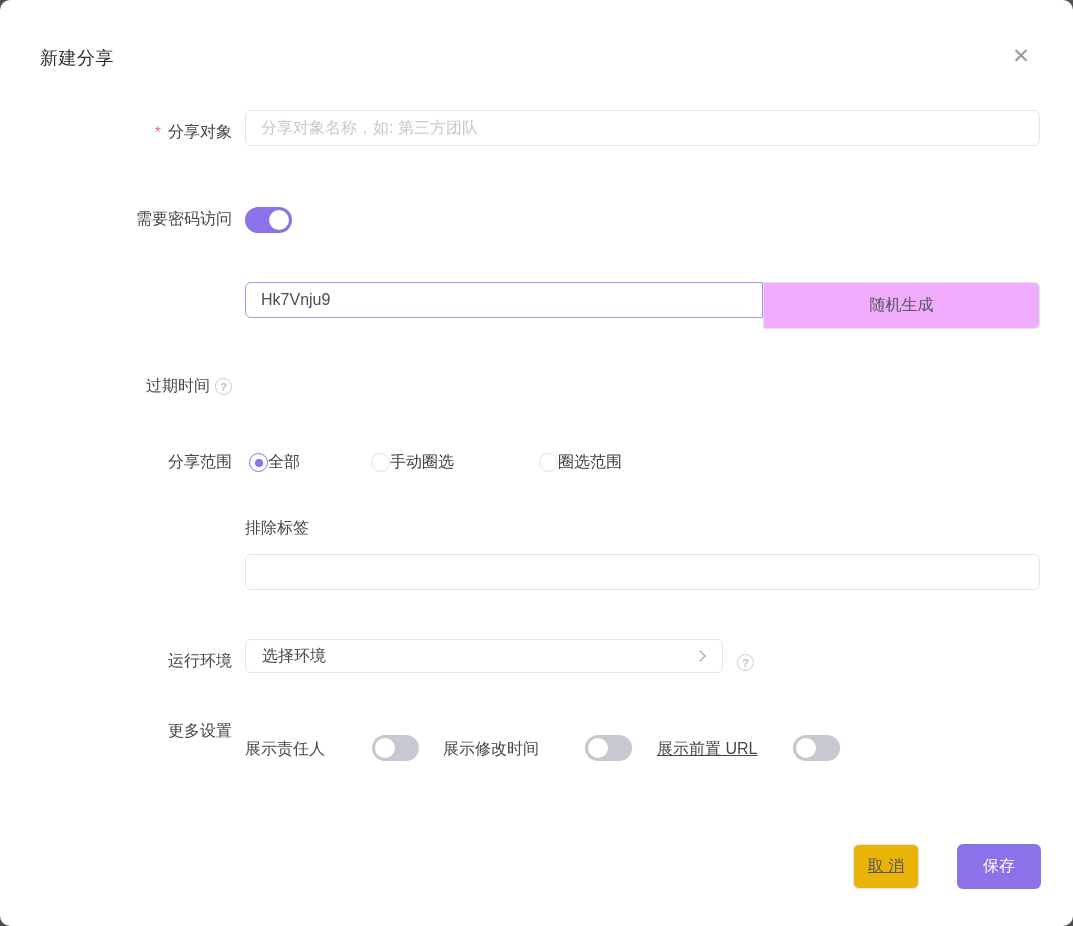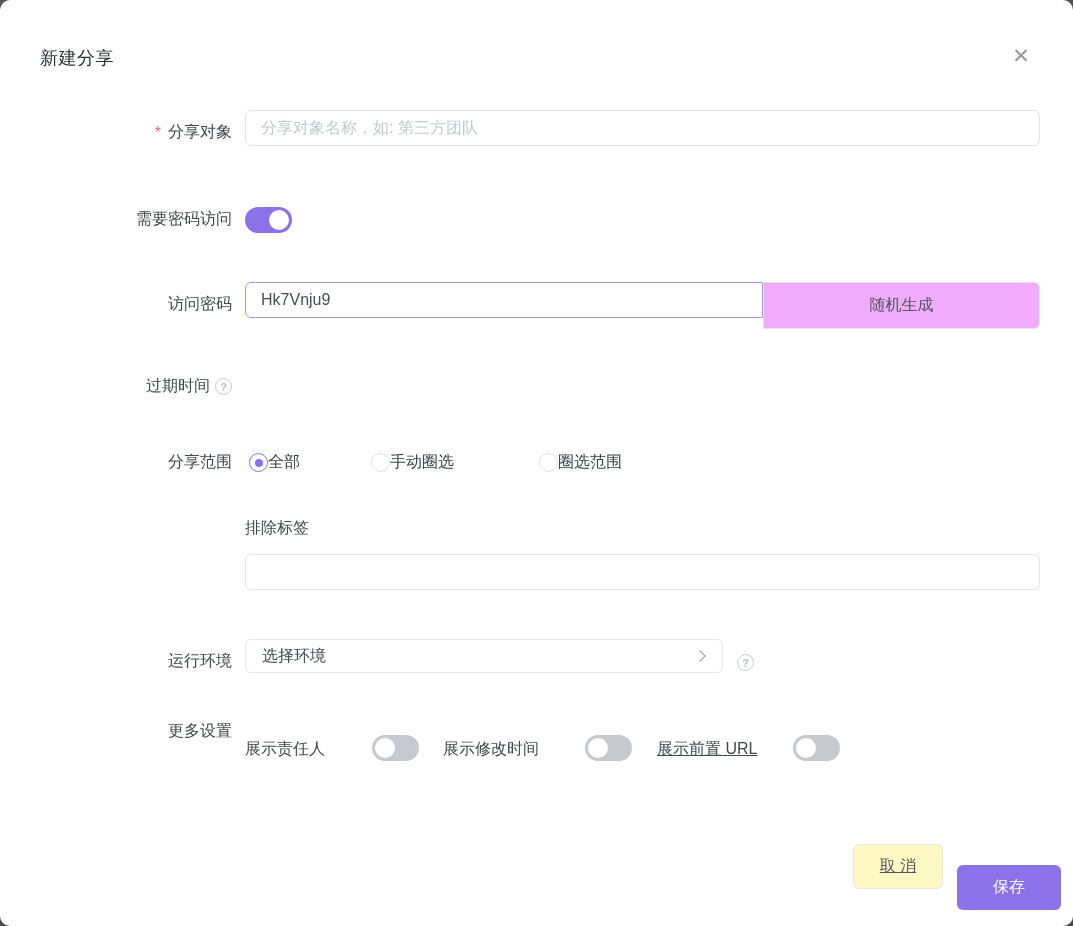--- a/index.html
+++ b/index.html
@@ -112,32 +112,31 @@
     transform:rotate(45deg); margin-right:2px;
   }
   .sub-label {
     position:absolute; font-size:16px; color:#43474d;
   }
   .mini-label {
     position:absolute; font-size:16px; color:#43474d; white-space:nowrap;
   }
   
   .btn-cancel {
-    position:absolute; left:853px; top:844px; width:90px; height:45px;
-    background:#fef9c3; border:1px solid #e4e7ec; border-radius:6px;
+    position:absolute; left:853px; top:844px; width:66px; height:45px;
+    background:#eab308; border:1px solid #e4e7ec; border-radius:6px;
     font-size:16px; color:#54575e; cursor:pointer;
     font-family:"Liberation Sans","DejaVu Sans",sans-serif;
     text-decoration:underline;
   }
   .btn-save {
-    position:absolute; left:957px; top:844px; width:104px; height:45px;
+    position:absolute; left:957px; top:844px; width:84px; height:45px;
     background:#8b72e8; border:none; border-radius:6px;
     font-size:16px; color:#ffffff; cursor:pointer;
     font-family:"Liberation Sans","DejaVu Sans",sans-serif;
-    margin-top:21px;
   }
 </style>
 </head>
 <body>
 
 <div class="dialog">
 
   <div class="dialog-title">新建分享</div>
   <button class="close-btn">✕</button>
 
@@ -145,21 +144,20 @@
     <span class="req">*</span>
       <span>分享对象</span>
   </div>
   <input class="inp" style="left: 245px; top: 110px; width: 795px;" placeholder="分享对象名称，如: 第三方团队">
 
   <div class="flabel" style="top:209px;">需要密码访问</div>
   <div class="toggle on" style="left:245px; top:207px;">
     <span class="knob"></span>
   </div>
 
-  <div class="flabel" style="top:294px;">访问密码</div>
   <input class="inp focused" style="left: 245px; top: 282px; width: 518px; border-radius: 6px 0px 0px 6px;" value="Hk7Vnju9">
   <button class="gen-btn">随机生成</button>
 
   <div class="flabel" style="top:376px;">
     <span>过期时间</span>
     <span class="help-icon">?</span>
   </div>
 
   <div class="flabel" style="top:452px;">分享范围</div>
   <div class="radio-item" style="left:249px;">

